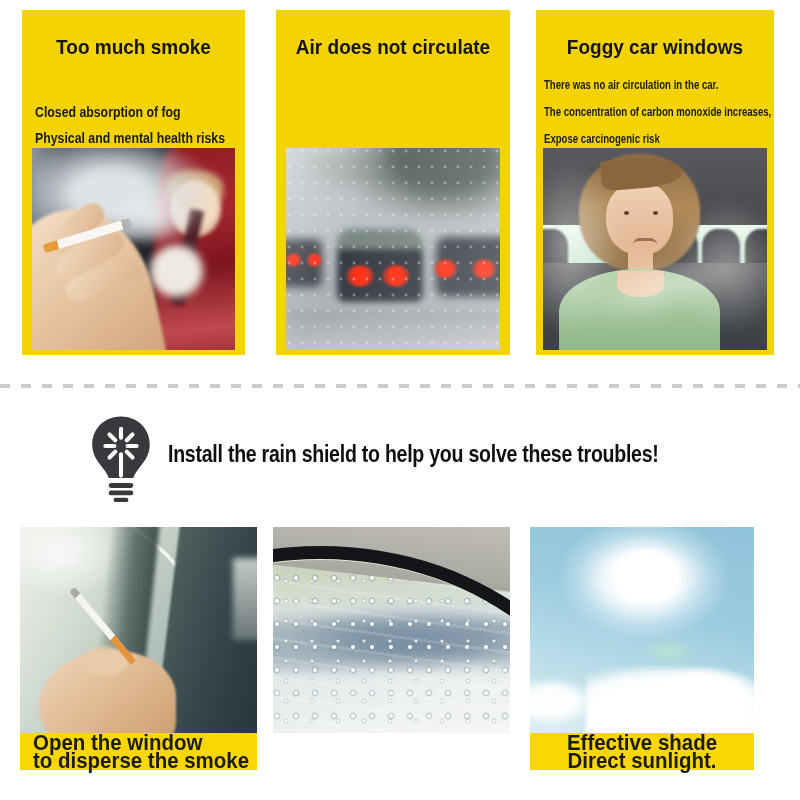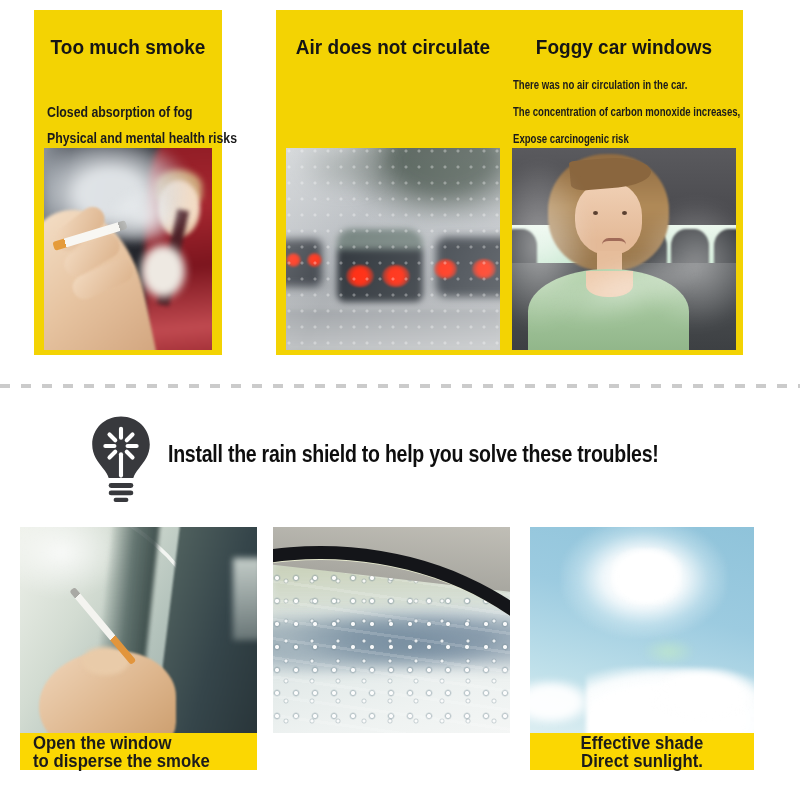--- a/index.html
+++ b/index.html
@@ -1,22 +1,22 @@
 <!DOCTYPE html>
 <html><head>
 <meta charset="utf-8">
 <style>
   html,body{margin:0;padding:0;background:#ffffff;}
   .canvas{position:relative;width:800px;height:800px;background:#fff;overflow:hidden;
           font-family:"Liberation Sans",sans-serif;color:#1a1a1a;margin:0 auto;}
   
   .panel{position:absolute;top:10px;height:345px;background:#f3d303;}
-  .panel1{left:34px;width:188px;}
+  .panel1{left:22px;width:223px;}
   .panel2{left:276px;width:234px;}
-  .panel3{left:505px;width:238px;}
+  .panel3{left:536px;width:238px;}
   .panel-title{margin:26px 0 0 0;text-align:center;font-size:20px;font-weight:bold;
                color:#151515;white-space:nowrap;transform:scaleX(.95);transform-origin:50% 50%;}
   .panel-body{font-weight:bold;color:#1b1b1b;}
   .panel-body div{white-space:nowrap;transform-origin:0 50%;}
   .pb1{margin-top:40px;padding-left:13px;font-size:15px;line-height:26px;}
   .pb1 div{transform:scaleX(.82);}
   .pb2{margin-top:34px;padding-left:11px;font-size:13.5px;line-height:31px;}
   .pb2 div{transform:scaleX(.78);}
   .pb3{margin-top:13px;padding-left:8px;font-size:12px;line-height:27px;}
   .pb3 div{transform:scaleX(.80);}
@@ -80,21 +80,21 @@
   .mid-headline{position:absolute;left:168px;top:441px;font-size:23px;font-weight:bold;color:#0e0e0e;
                 white-space:nowrap;letter-spacing:-.3px;transform:scaleX(.85);transform-origin:0 50%;}
   
   .card{position:absolute;top:527px;height:243px;}
   .card1{left:20px;width:237px;}
   .card2{left:273px;width:237px;}
   .card3{left:530px;width:224px;}
   .card-photo{position:absolute;left:0;right:0;top:0;bottom:37px;overflow:hidden;background:#9aa;}
   .card-photo>span{position:absolute;display:block;}
   .card-caption{position:absolute;left:0;right:0;bottom:0;height:37px;background:#fbd702;
-                font-weight:bold;font-size:18px;line-height:18px;color:#1b1b1b;padding-top:1px;box-sizing:border-box;}
+                font-weight:bold;font-size:22px;line-height:18px;color:#1b1b1b;padding-top:1px;box-sizing:border-box;}
   .cap-left{padding-left:13px;}
   .cap-center{text-align:center;}
   .card-caption div{white-space:nowrap;transform:scaleX(.93);transform-origin:0 50%;}
   .cap-center div{transform-origin:50% 50%;}
   
   .p4-bg{inset:0;background:linear-gradient(120deg,#eef1ea 0%,#d3dcd2 30%,#b4c3bc 55%,#9cada8 80%,#8d9e9a 100%);}
   .p4-bright{left:-10%;top:-10%;width:55%;height:45%;background:radial-gradient(ellipse,rgba(255,255,255,.8),transparent 70%);filter:blur(4px);}
   .p4-curve{left:-70%;top:-15%;width:160%;height:150%;border-radius:50%;border-top:4px solid rgba(248,250,246,.9);transform:rotate(32deg);box-sizing:border-box;}
   .p4-midframe{left:34%;top:-5%;width:20%;height:115%;background:linear-gradient(90deg,rgba(90,110,105,.1),rgba(65,85,82,.75) 50%,rgba(50,66,64,.9));transform:rotate(6deg);filter:blur(2px);}
   .p4-pillar{right:-14%;top:-8%;width:52%;height:120%;background:linear-gradient(100deg,#51625f 0%,#35454a 45%,#242f33 100%);transform:rotate(7deg);filter:blur(1px);}

